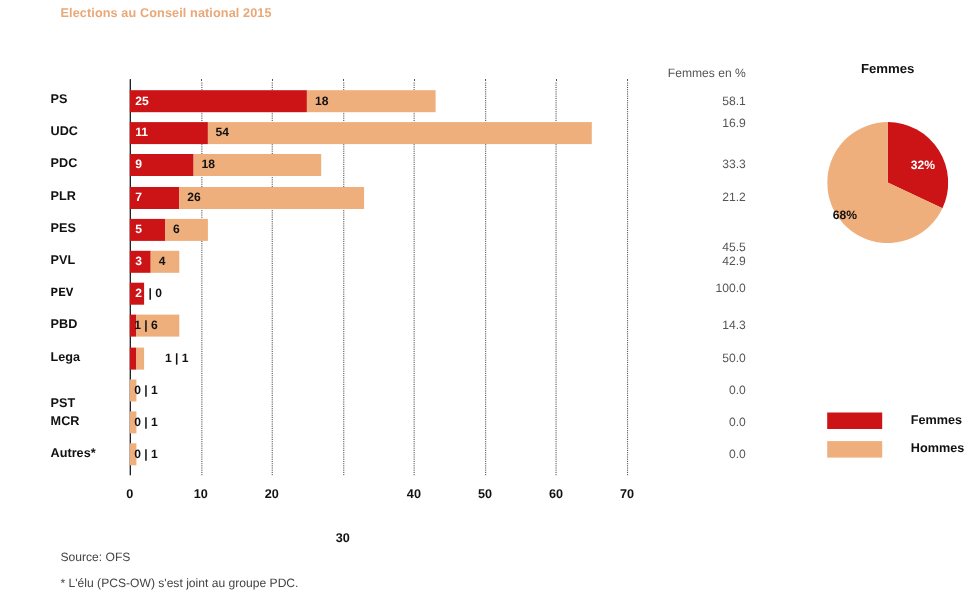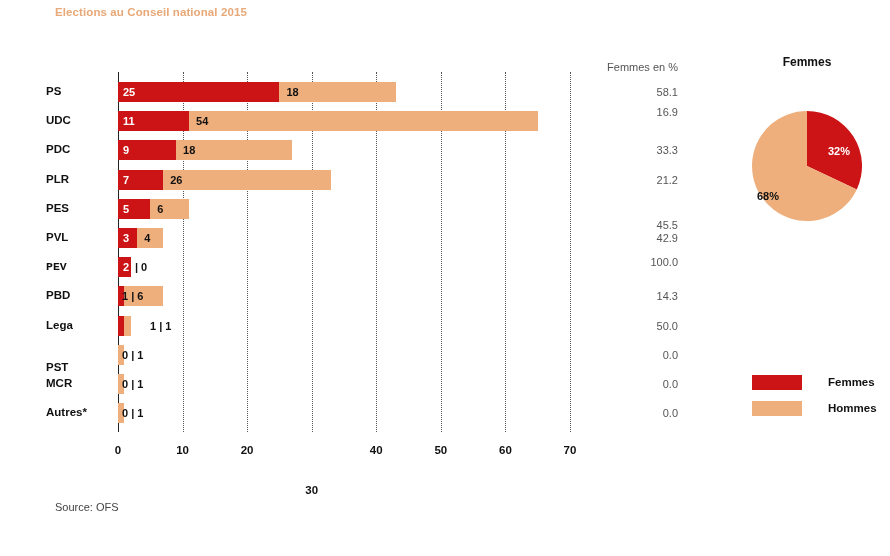--- a/index.html
+++ b/index.html
@@ -254,14 +254,15 @@
         <span class="legend-swatch" style="background: rgb(204, 20, 23);"></span>
         <span class="legend-text">Femmes</span>
       </div>
       <div class="legend-item">
         <span class="legend-swatch" style="background: rgb(239, 175, 124);"></span>
         <span class="legend-text">Hommes</span>
       </div>
     </div>
 
   <div class="footnote" id="footnote-source">Source: OFS</div>
+  <div class="footnote" id="footnote-star">* L'élu (PCS-OW) s'est joint au groupe PDC.</div>
 
 </div>
 
 </body></html>

